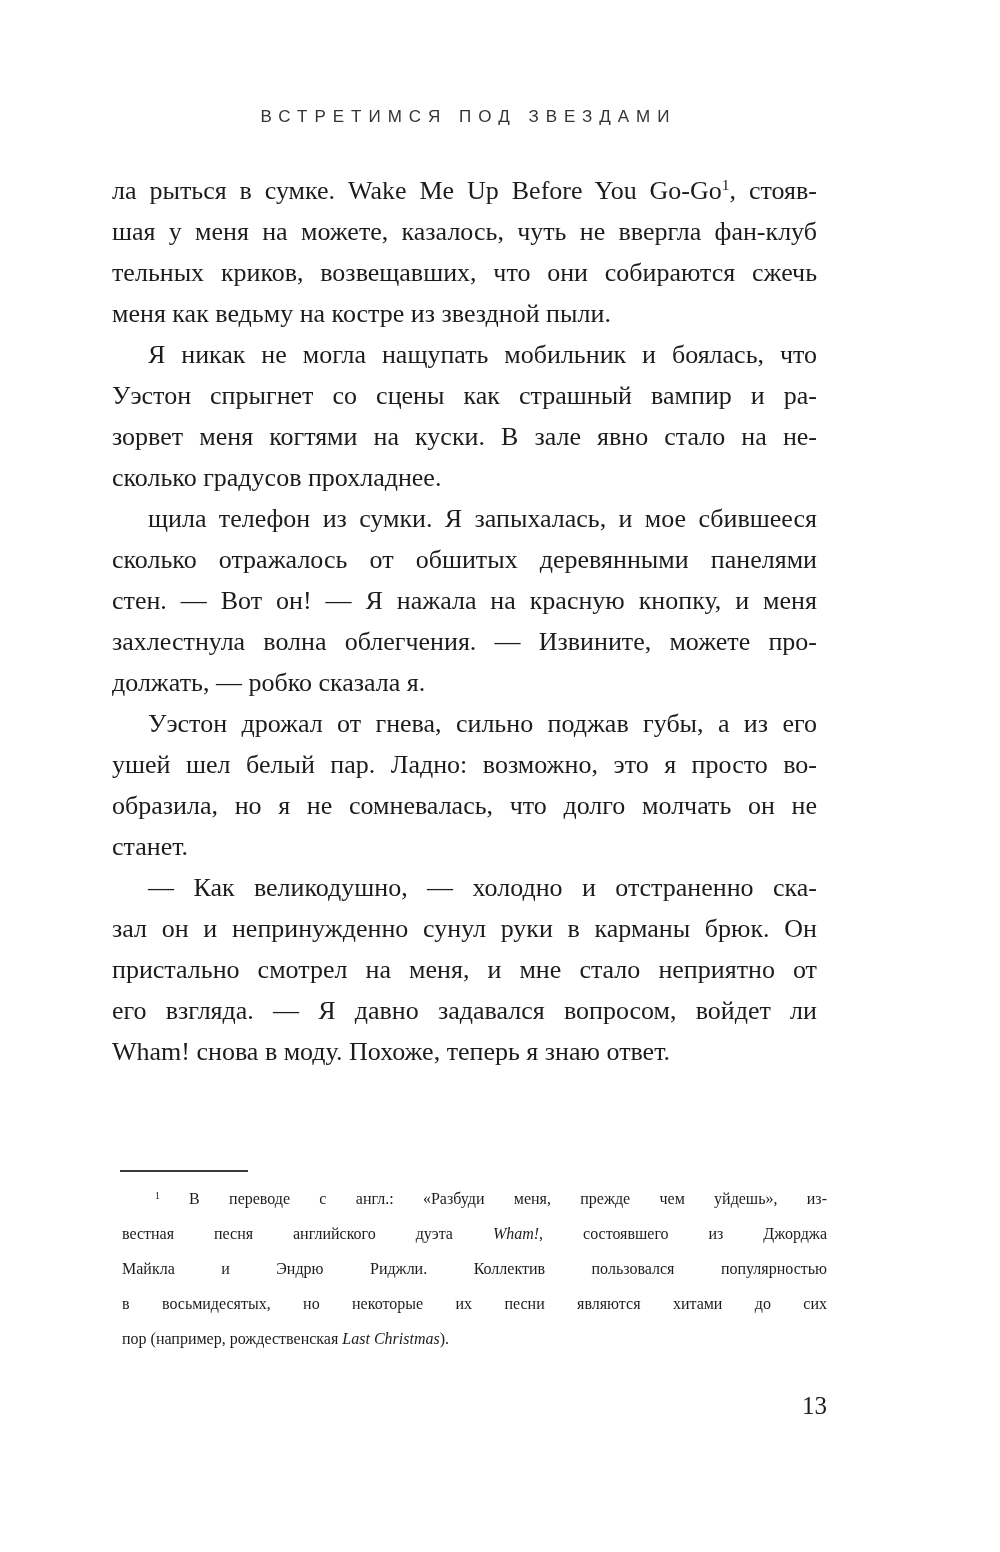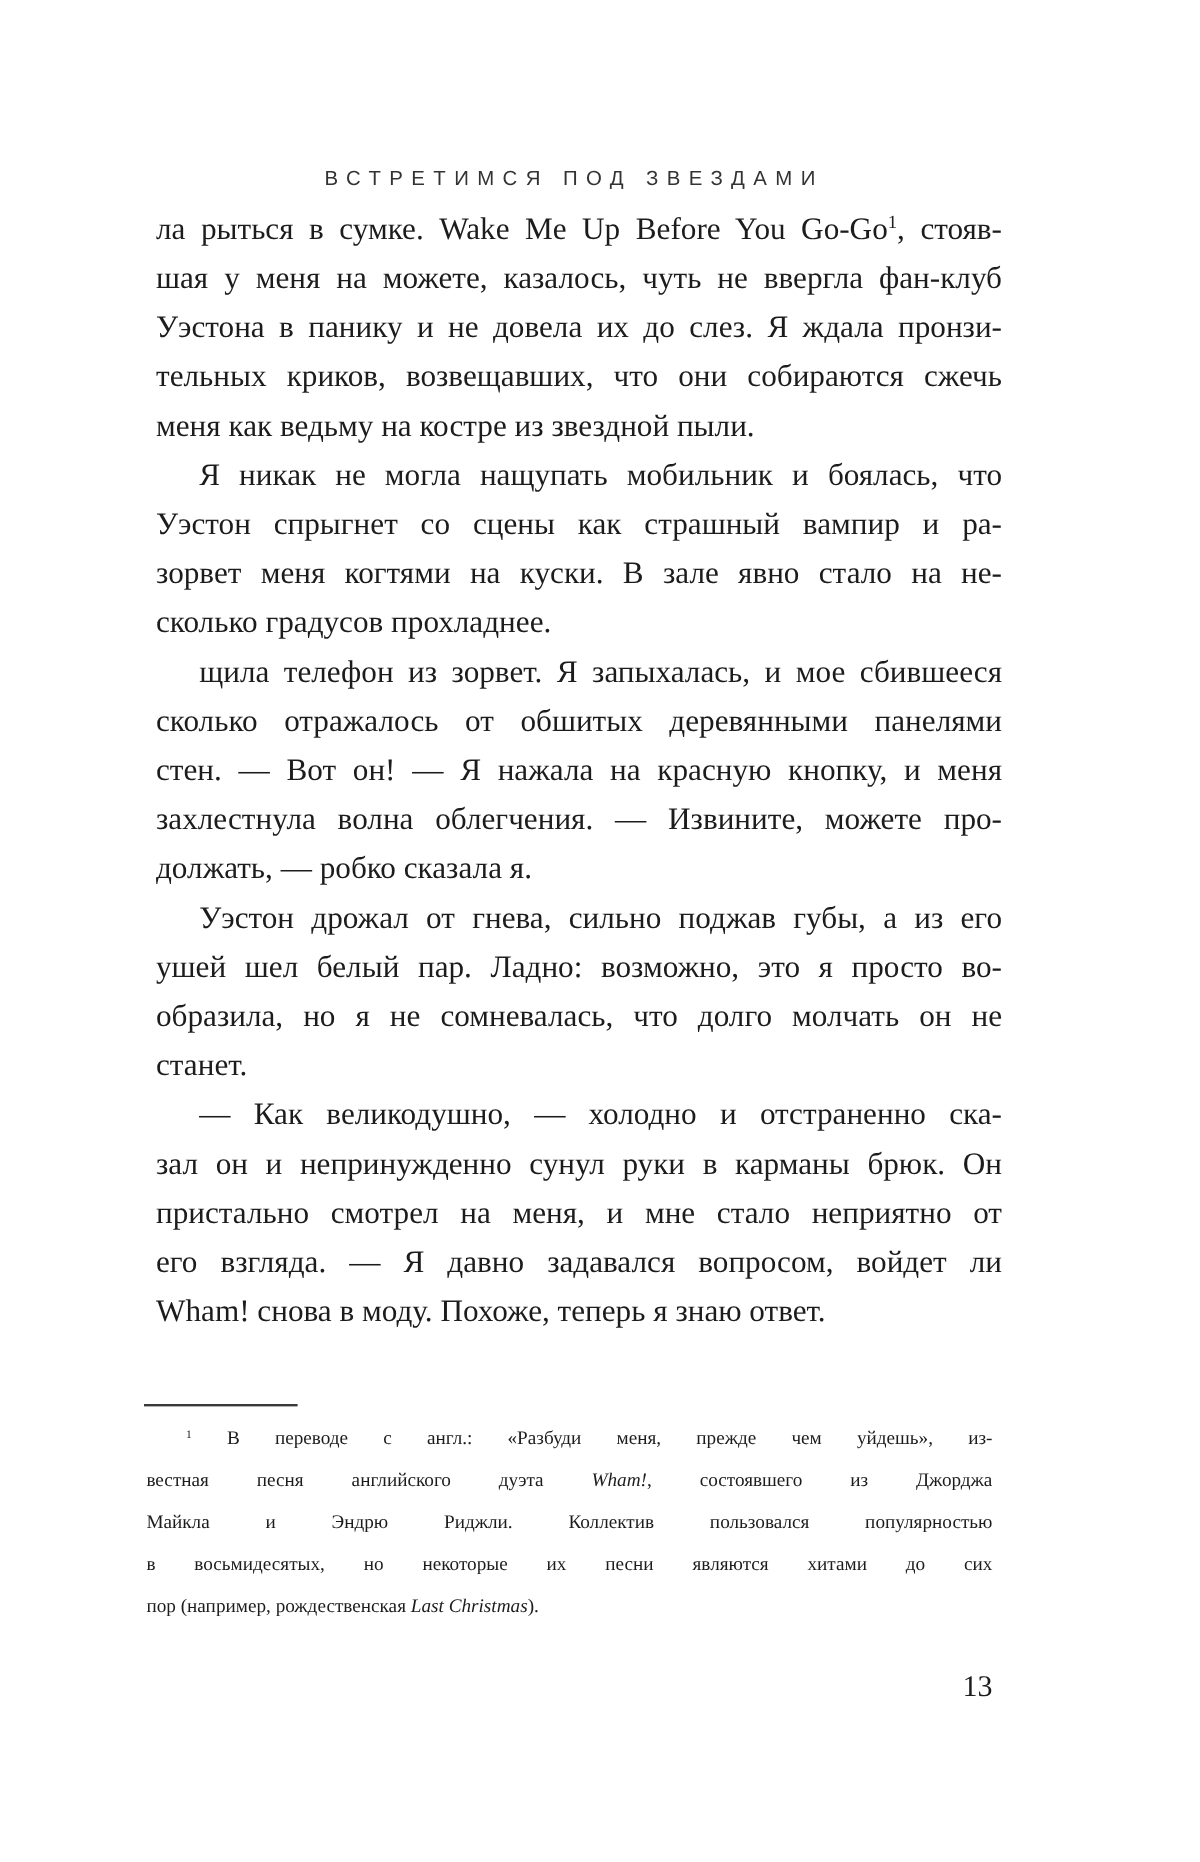--- a/index.html
+++ b/index.html
@@ -15,35 +15,34 @@
     height: 1552px;
     margin: 0 auto;
     background: var(--background);
     color: var(--text);
     font-family: "Liberation Serif", "DejaVu Serif", serif;
     overflow: hidden;
   }
   .running-head {
     position: absolute;
     top: 107px;
-    left: 126px;
+    left: 116px;
     width: 705px;
     text-align: center;
     font-family: "Liberation Sans", "DejaVu Sans", sans-serif;
     font-size: 17px;
     font-weight: 400;
     letter-spacing: 7px;
     color: var(--header_text);
     white-space: nowrap;
-    margin-top: 32px;
   }
   .body-text {
     position: absolute;
     top: 170px;
-    left: 130px;
+    left: 112px;
     width: 705px;
     font-size: 26px;
     line-height: 41px;
   }
   .para { margin: 0; }
   .line {
     text-align: justify;
     text-align-last: justify;
   }
   .line.last { text-align-last: left; }
@@ -86,32 +85,31 @@
 </head>
 <body>
 
 <div class="page">
   <div class="running-head">ВСТРЕТИМСЯ ПОД ЗВЕЗДАМИ</div>
 
   <div class="body-text" id="body-text">
       <div class="para">
         <div class="line">ла рыться в сумке. Wake Me Up Before You Go-Go<sup>1</sup>, стояв-</div>
         <div class="line">шая у меня на можете, казалось, чуть не ввергла фан-клуб</div>
-        <div class="line">Уэстона в панику и не довела их до слез. Я ждала пронзи-</div>
         <div class="line">тельных криков, возвещавших, что они собираются сжечь</div>
         <div class="line last">меня как ведьму на костре из звездной пыли.</div>
       </div>
       <div class="para indent">
         <div class="line">Я никак не могла нащупать мобильник и боялась, что</div>
         <div class="line">Уэстон спрыгнет со сцены как страшный вампир и ра-</div>
         <div class="line">зорвет меня когтями на куски. В зале явно стало на не-</div>
         <div class="line last">сколько градусов прохладнее.</div>
       </div>
       <div class="para indent">
-        <div class="line">щила телефон из зорвет. Я запыхалась, и мое сбившееся</div>
+        <div class="line">щила телефон из сумки. Я запыхалась, и мое сбившееся</div>
         <div class="line">сколько отражалось от обшитых деревянными панелями</div>
         <div class="line">стен. — Вот он! — Я нажала на красную кнопку, и меня</div>
         <div class="line">захлестнула волна облегчения. — Извините, можете про-</div>
         <div class="line last">должать, — робко сказала я.</div>
       </div>
       <div class="para indent">
         <div class="line">Уэстон дрожал от гнева, сильно поджав губы, а из его</div>
         <div class="line">ушей шел белый пар. Ладно: возможно, это я просто во-</div>
         <div class="line">образила, но я не сомневалась, что долго молчать он не</div>
         <div class="line last">станет.</div>

